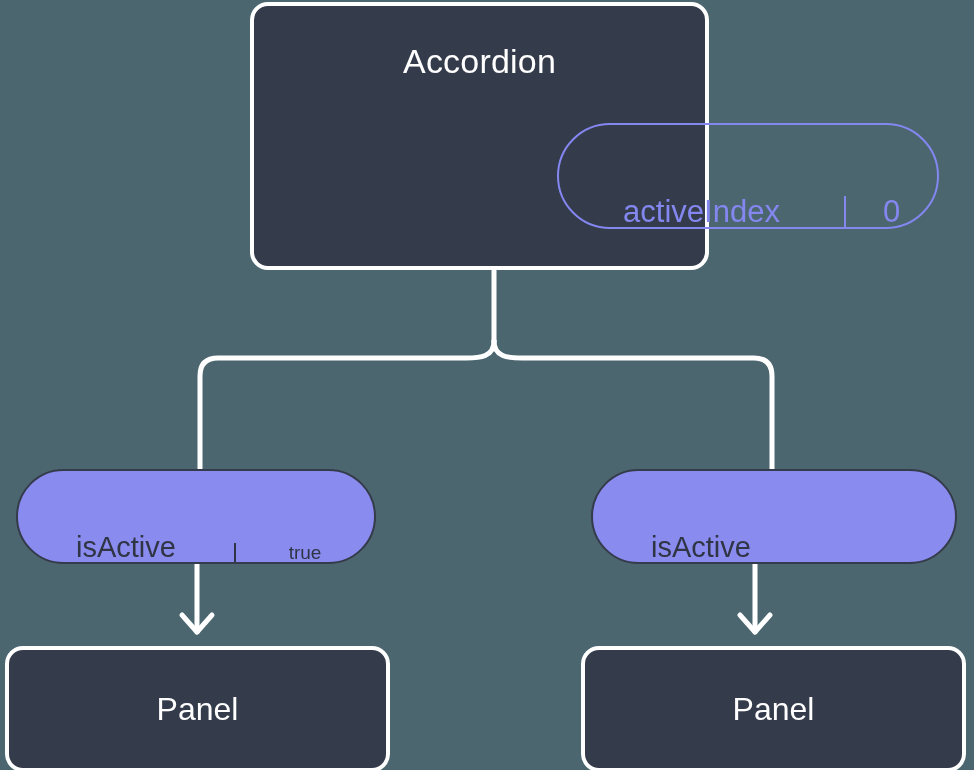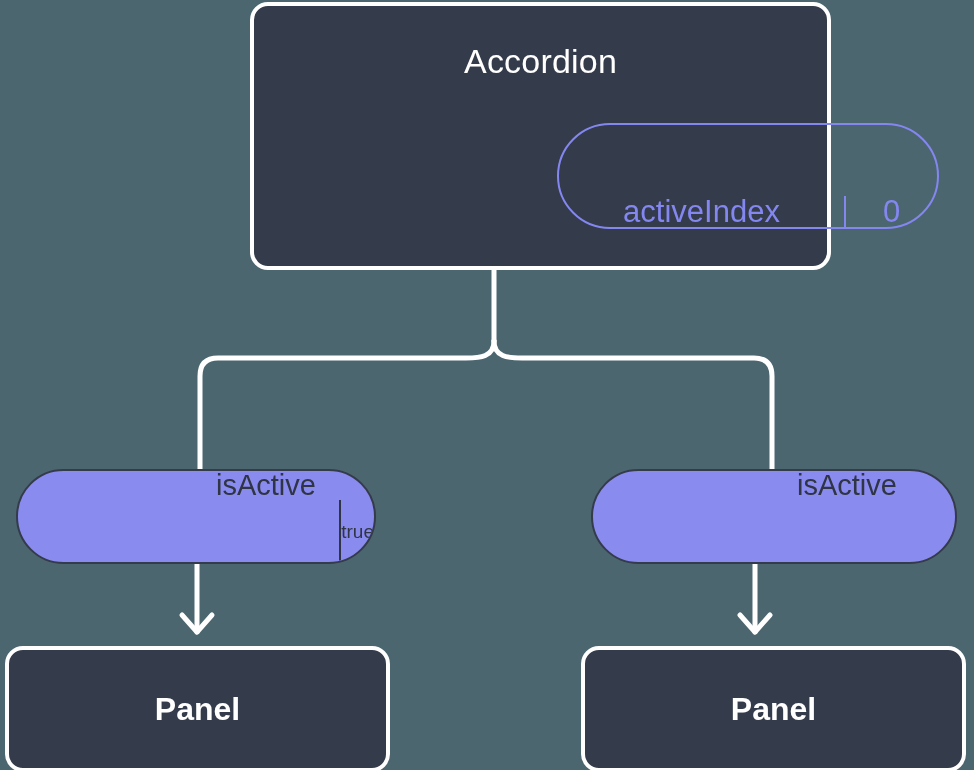--- a/index.html
+++ b/index.html
@@ -41,21 +41,21 @@
     border: 4px solid #ffffff;
     border-radius: 18px;
     display: flex;
     flex-direction: column;
     align-items: center;
   }
 
   #accordion-node {
     left: 250px;
     top: 2px;
-    width: 581px;
+    width: 459px;
     height: 268px;
     justify-content: flex-start;
   }
   #accordion-title {
     color: #ffffff;
     font-size: 34px;
     font-weight: 400;
     letter-spacing: 0.2px;
     margin-top: 38px;
     line-height: 1;
@@ -64,21 +64,21 @@
   .panel-node {
     top: 646px;
     height: 126px;
     justify-content: center;
   }
   #panel-left-node  { left: 5px;   width: 385px; }
   #panel-right-node { left: 581px; width: 385px; }
   .panel-title {
     color: #ffffff;
     font-size: 32px;
-    font-weight: 700;
+    font-weight: 400;
     line-height: 1;
   }
 
   
   .pill {
     position: absolute;
     box-sizing: border-box;
     display: flex;
     align-items: flex-end;
     border-radius: 999px;
@@ -113,21 +113,20 @@
     border-left: 2px solid #8487f0;
   }
 
   
   .pill-filled {
     background: #8a8bef;
     border: 2px solid #343b4b;
     color: #2f3545;
     top: 469px;
     height: 95px;
-    flex-direction: column;
   }
   #is-active-true-pill  { left: 16px;  width: 360px; }
   #is-active-false-pill { left: 591px; width: 366px; }
 
   .pill-filled .pill-key {
     font-size: 29px;
   }
   .pill-filled .pill-val {
     font-size: 19px;
     border-left: 2px solid #2f3545;

